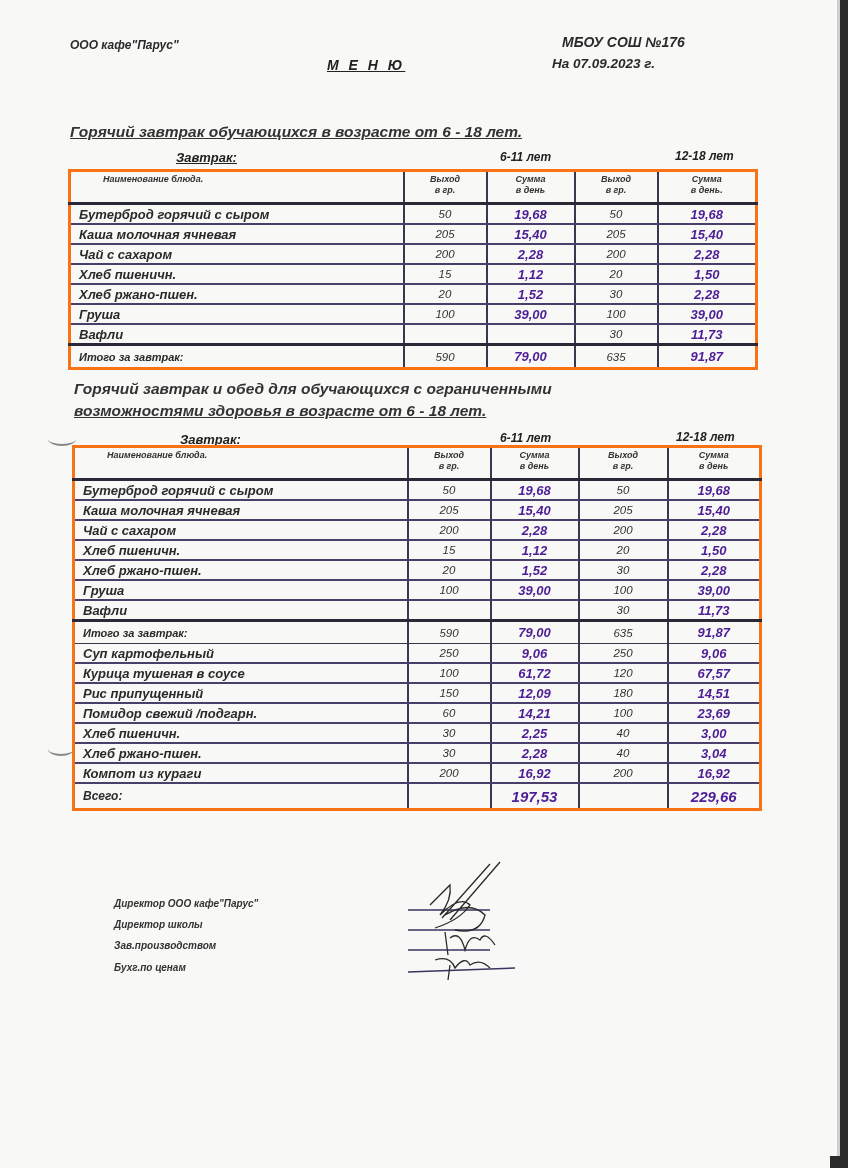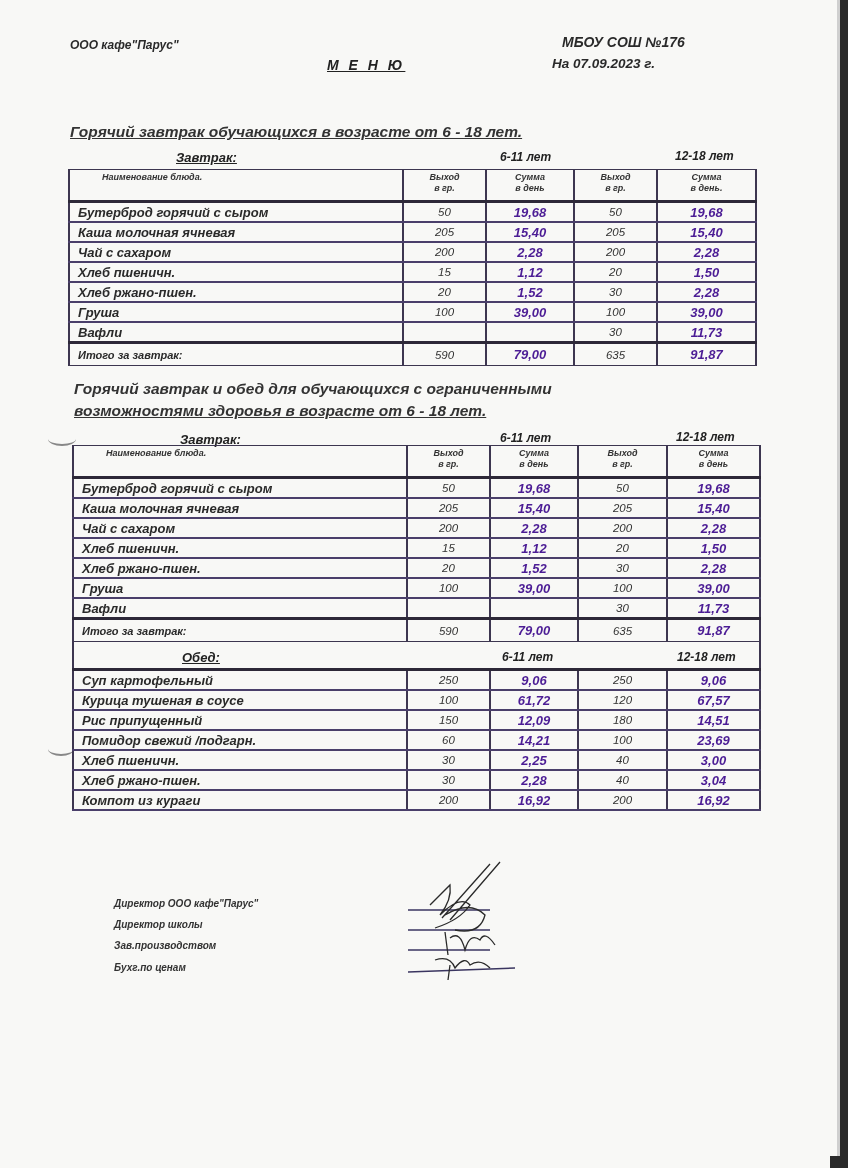--- a/index.html
+++ b/index.html
@@ -14,21 +14,21 @@
   .scan-edge2 { position: absolute; right: 8px; top: 0; width: 3px; height: 1168px; background: #cfcfcf; }
   .scan-bottom { position: absolute; right: 0; bottom: 0; width: 18px; height: 12px; background: #2a2a2a; }
   .abs { position: absolute; }
   .hdr { font-size: 13px; font-weight: bold; color: #2a2a2a; }
   .title { font-size: 14px; font-weight: bold; letter-spacing: 3px; text-decoration: underline; }
   .sect { font-size: 15.5px; font-weight: bold; color: #333; }
   .u { text-decoration: underline; }
   .agegrp { font-size: 12px; font-weight: bold; }
   .meal { font-size: 13px; font-weight: bold; text-decoration: underline; }
 
-  table.menu { position: absolute; border-collapse: collapse; table-layout: fixed; border: 1px solid #f97316; }
+  table.menu { position: absolute; border-collapse: collapse; table-layout: fixed; border: 3px solid #f97316; }
   table.menu td { border: 1px solid #3d3650; border-left: 2px solid #3d3650; border-right: 2px solid #3d3650; padding: 0 4px; font-weight: bold; white-space: nowrap; overflow: hidden; }
   table.menu tr.row td { height: 18px; border-bottom: 2px solid #4a3f6a; }
   table.menu td.name { font-size: 13px; text-align: left; padding-left: 8px; color: #2a2a2a; }
   table.menu td.g { font-size: 11.5px; font-weight: normal; text-align: center; color: #333; }
   table.menu td.s { font-size: 13px; text-align: center; color: #4c1d95; }
   table.menu tr.head td { height: 28px; font-size: 9px; text-align: center; vertical-align: top; padding-top: 2px; line-height: 11px; color: #333; border-bottom: 3px solid #2d2838; }
   table.menu tr.head td.hname { text-align: left; padding-left: 32px; }
   table.menu tr.total td { height: 21px; border-top: 3px solid #2d2838; }
   table.menu tr.total td.name { font-size: 11px; }
   table.menu tr.subhead td { height: 26px; border-bottom: 3px solid #2d2838; border-left: none; border-right: none; }
@@ -208,27 +208,20 @@
         <td class="g">30</td>
         <td class="s">11,73</td>
       </tr>
       <tr class="total">
         <td class="name">Итого за завтрак:</td>
         <td class="g">590</td>
         <td class="s">79,00</td>
         <td class="g">635</td>
         <td class="s">91,87</td>
       </tr>
-      <tr class="subhead">
-        <td colspan="5" style="position: relative; border-left: 2px solid rgb(61, 54, 80); border-right: 2px solid rgb(61, 54, 80);">
-          <span class="meal" style="position: absolute; left: 108px; top: 8px;">Обед:</span>
-          <span class="agegrp" style="position: absolute; left: 428px; top: 8px;">6-11 лет</span>
-          <span class="agegrp" style="position: absolute; left: 603px; top: 8px;">12-18 лет</span>
-        </td>
-      </tr>
       <tr class="row">
         <td class="name">Суп картофельный</td>
         <td class="g">250</td>
         <td class="s">9,06</td>
         <td class="g">250</td>
         <td class="s">9,06</td>
       </tr>
       <tr class="row">
         <td class="name">Курица тушеная в соусе</td>
         <td class="g">100</td>
@@ -263,20 +256,27 @@
         <td class="s">2,28</td>
         <td class="g">40</td>
         <td class="s">3,04</td>
       </tr>
       <tr class="row">
         <td class="name">Компот из кураги</td>
         <td class="g">200</td>
         <td class="s">16,92</td>
         <td class="g">200</td>
         <td class="s">16,92</td>
+      </tr>
+      <tr class="total">
+        <td class="name" style="height: 24px; border-top: 2px solid rgb(45, 40, 56); font-size: 12px;">Всего:</td>
+        <td class="g" style="height: 24px; border-top: 2px solid rgb(45, 40, 56);"></td>
+        <td class="s" style="height: 24px; border-top: 2px solid rgb(45, 40, 56); font-size: 15px;">197,53</td>
+        <td class="g" style="height: 24px; border-top: 2px solid rgb(45, 40, 56);"></td>
+        <td class="s" style="height: 24px; border-top: 2px solid rgb(45, 40, 56); font-size: 15px;">229,66</td>
       </tr>
     </tbody>
 </table>
 
 <div class="abs sig-lbl" style="left:114px; top:898px;">Директор ООО кафе"Парус"</div>
 <div class="abs sig-lbl" style="left:114px; top:919px;">Директор школы</div>
 <div class="abs sig-lbl" style="left:114px; top:940px;">Зав.производством</div>
 <div class="abs sig-lbl" style="left:114px; top:962px;">Бухг.по ценам</div>
 
 <svg class="abs" style="left:390px; top:860px;" width="140" height="130">

